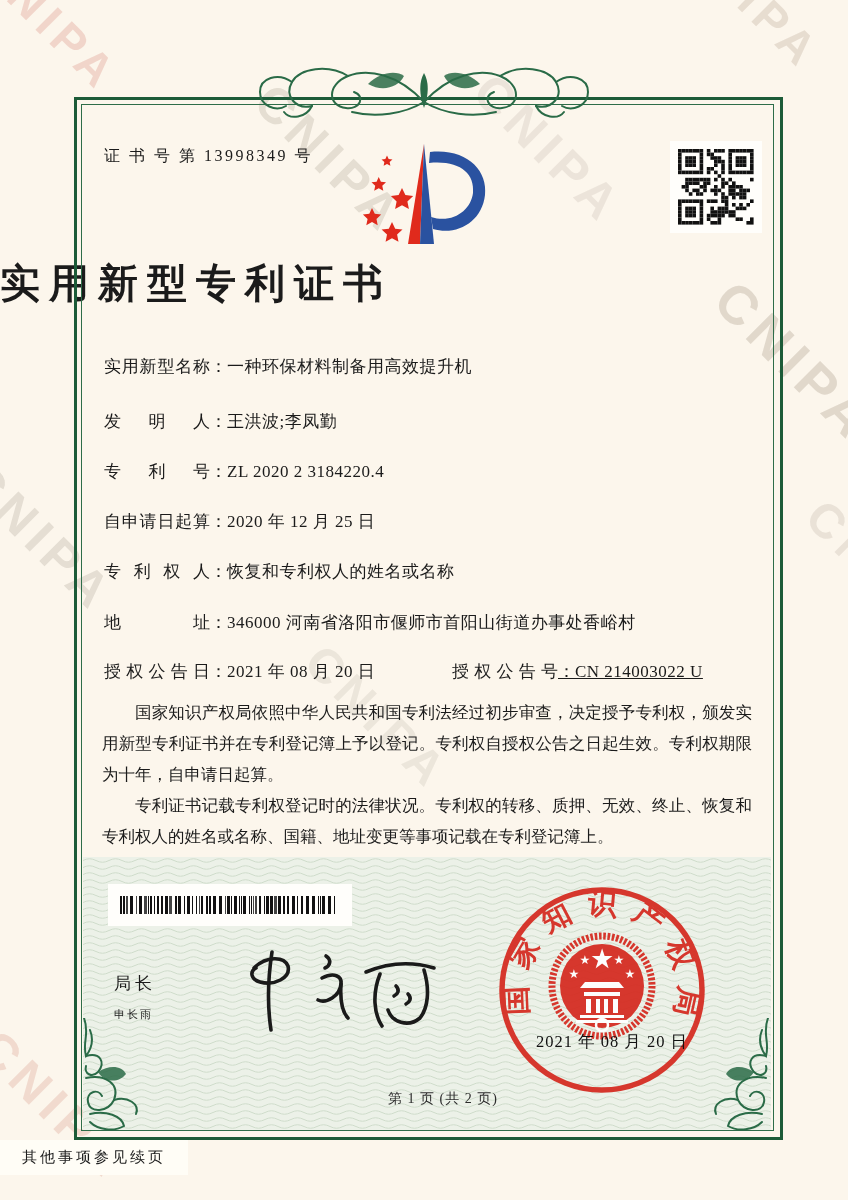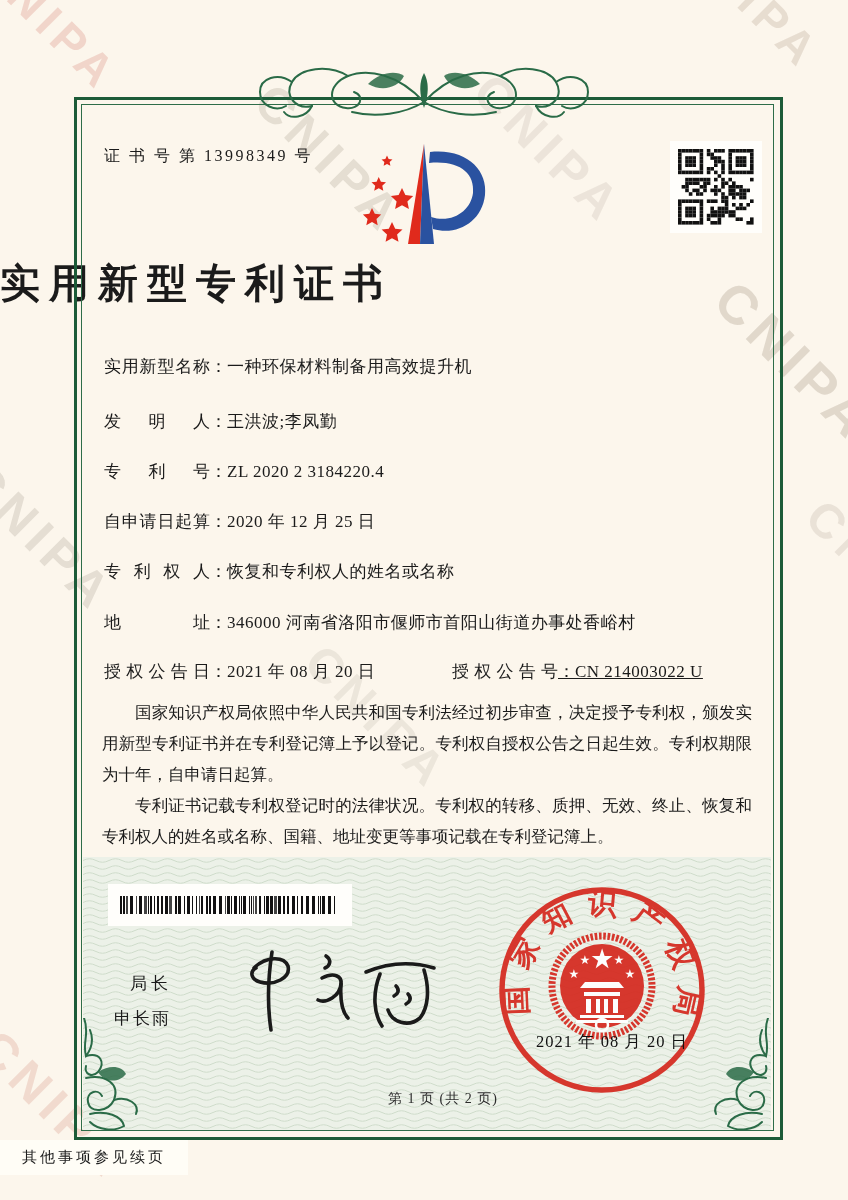--- a/index.html
+++ b/index.html
@@ -18,22 +18,22 @@
   .qr{position:absolute;left:670px;top:141px;width:92px;height:92px;background:#fffefb;z-index:2;}
   .title{position:absolute;left:0;right:0;top:256px;text-align:left;font-size:40px;
       font-weight:600;letter-spacing:9px;z-index:2;}
   .frow{position:absolute;left:104px;width:650px;font-size:17px;z-index:2;white-space:nowrap;}
   .flabel{display:inline-block;width:106px;text-align:justify;text-align-last:justify;vertical-align:top;}
   .fval{letter-spacing:0.5px;}
   .paras{position:absolute;left:102px;top:697px;width:650px;font-size:16.5px;line-height:31px;
       text-align:justify;z-index:2;}
   .paras p{margin:0;text-indent:2em;}
   .barcode-box{position:absolute;left:108px;top:884px;width:244px;height:42px;background:#fffefb;z-index:2;}
-  .sig-title{position:absolute;left:114px;top:972px;font-size:17px;letter-spacing:4px;z-index:2;margin-left:16px;}
-  .sig-name{position:absolute;left:114px;top:1007px;font-size:17px;letter-spacing:2px;z-index:2;}
+  .sig-title{position:absolute;left:114px;top:972px;font-size:17px;letter-spacing:4px;z-index:2;}
+  .sig-name{position:absolute;left:114px;top:1007px;font-size:11px;letter-spacing:2px;z-index:2;}
   .sig-hand{position:absolute;left:238px;top:938px;z-index:2;}
   .seal{position:absolute;left:496px;top:884px;z-index:2;}
   .seal-date{position:absolute;left:526px;top:1031px;width:172px;text-align:center;font-size:16.5px;
       letter-spacing:1px;color:#111;z-index:4;}
   .page-num{position:absolute;left:0;right:0;top:1090px;text-align:center;font-size:14px;
       letter-spacing:1px;color:#2b2b2b;z-index:2;padding-left:38px;}
   .note-wrap{position:absolute;left:0;right:0;top:1140px;text-align:left;z-index:2;}
   .note{display:inline-block;background:#fffdf6;padding:8px 22px;font-size:15px;letter-spacing:3px;}
   .ornament{position:absolute;left:248px;top:62px;z-index:4;}
   .flourish{position:absolute;z-index:4;}

